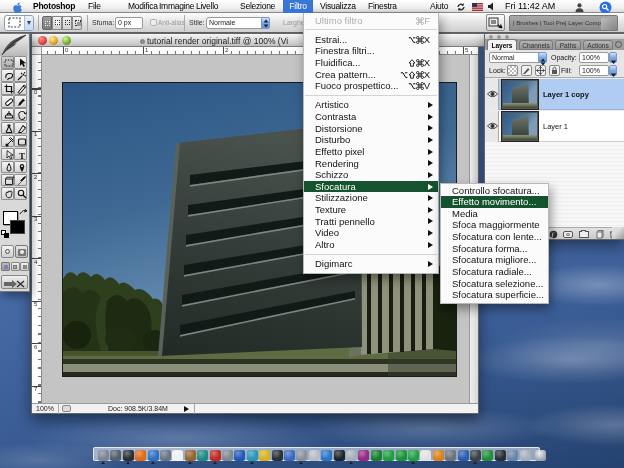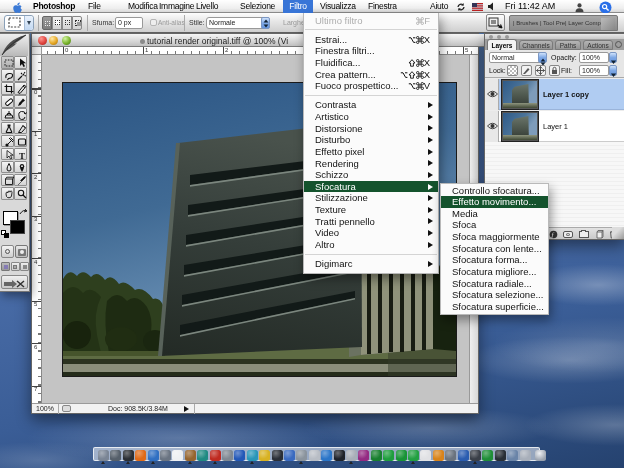--- a/index.html
+++ b/index.html
@@ -586,43 +586,42 @@
           <path d="M4,0.7 L7,4 H5.4 V7.2 H2.6 V4 H1 Z" fill="none" stroke="currentColor" stroke-width="0.9"></path>
         </svg><svg class="k" width="8" height="8" viewBox="0 0 8 8">
           <path d="M2.9,2.9 h2.2 v2.2 h-2.2 z M2.9,2.9 H1.7 A1.2,1.2 0 1 1 2.9,1.7 z M5.1,2.9 V1.7 A1.2,1.2 0 1 1 6.3,2.9 z M5.1,5.1 h1.2 A1.2,1.2 0 1 1 5.1,6.3 z M2.9,5.1 v1.2 A1.2,1.2 0 1 1 1.7,5.1 z" fill="none" stroke="currentColor" stroke-width="0.9"></path>
         </svg>X</span></div>
  <div class="mi">Fuoco prospettico...<span class="sc"><svg class="k" width="8" height="8" viewBox="0 0 8 8">
           <path d="M0.8,1.8 h2.2 l2.6,4.6 h1.8 M5,1.8 h2.4" fill="none" stroke="currentColor" stroke-width="1"></path>
         </svg><svg class="k" width="8" height="8" viewBox="0 0 8 8">
           <path d="M2.9,2.9 h2.2 v2.2 h-2.2 z M2.9,2.9 H1.7 A1.2,1.2 0 1 1 2.9,1.7 z M5.1,2.9 V1.7 A1.2,1.2 0 1 1 6.3,2.9 z M5.1,5.1 h1.2 A1.2,1.2 0 1 1 5.1,6.3 z M2.9,5.1 v1.2 A1.2,1.2 0 1 1 1.7,5.1 z" fill="none" stroke="currentColor" stroke-width="0.9"></path>
         </svg>V</span></div>
  <div class="msep"></div>
+ <div class="mi">Artistico<i class="subarrow"></i></div>
  <div class="mi">Contrasta<i class="subarrow"></i></div>
- <div class="mi">Artistico<i class="subarrow"></i></div>
  <div class="mi">Distorsione<i class="subarrow"></i></div>
  <div class="mi">Disturbo<i class="subarrow"></i></div>
  <div class="mi">Effetto pixel<i class="subarrow"></i></div>
  <div class="mi">Rendering<i class="subarrow"></i></div>
  <div class="mi">Schizzo<i class="subarrow"></i></div>
  <div class="mi hl">Sfocatura<i class="subarrow"></i></div>
  <div class="mi">Stilizzazione<i class="subarrow"></i></div>
  <div class="mi">Texture<i class="subarrow"></i></div>
  <div class="mi">Tratti pennello<i class="subarrow"></i></div>
  <div class="mi">Video<i class="subarrow"></i></div>
  <div class="mi">Altro<i class="subarrow"></i></div>
  <div class="msep"></div>
  <div class="mi">Digimarc<i class="subarrow"></i></div>
  <div style="height:3px"></div>
 </div>
 
 <div id="smenu" class="abs menu" style="z-index:6;left:440px;top:182.5px;width:109px;padding-top:1px;border-top:1px solid #b9b9b9">
  <div class="mi s">Controllo sfocatura...</div>
  <div class="mi s hl">Effetto movimento...</div>
  <div class="mi s">Media</div>
- <div class="mi s">Sfoca</div>
  <div class="mi s">Sfoca maggiormente</div>
  <div class="mi s">Sfocatura con lente...</div>
  <div class="mi s">Sfocatura forma...</div>
  <div class="mi s">Sfocatura migliore...</div>
  <div class="mi s">Sfocatura radiale...</div>
  <div class="mi s">Sfocatura selezione...</div>
  <div class="mi s">Sfocatura superficie...</div>
  <div style="height:2px"></div>
 </div>
 

